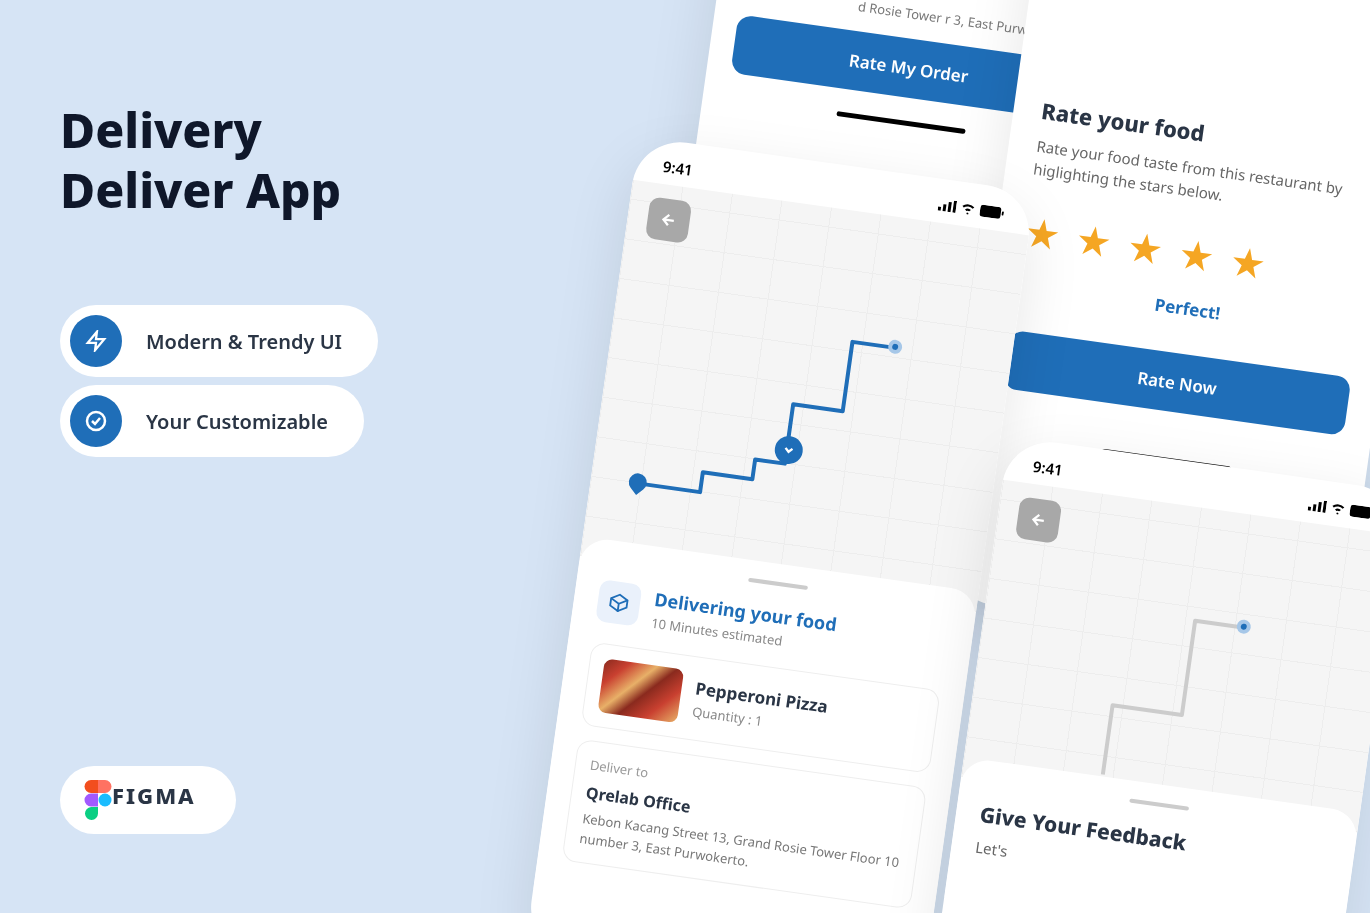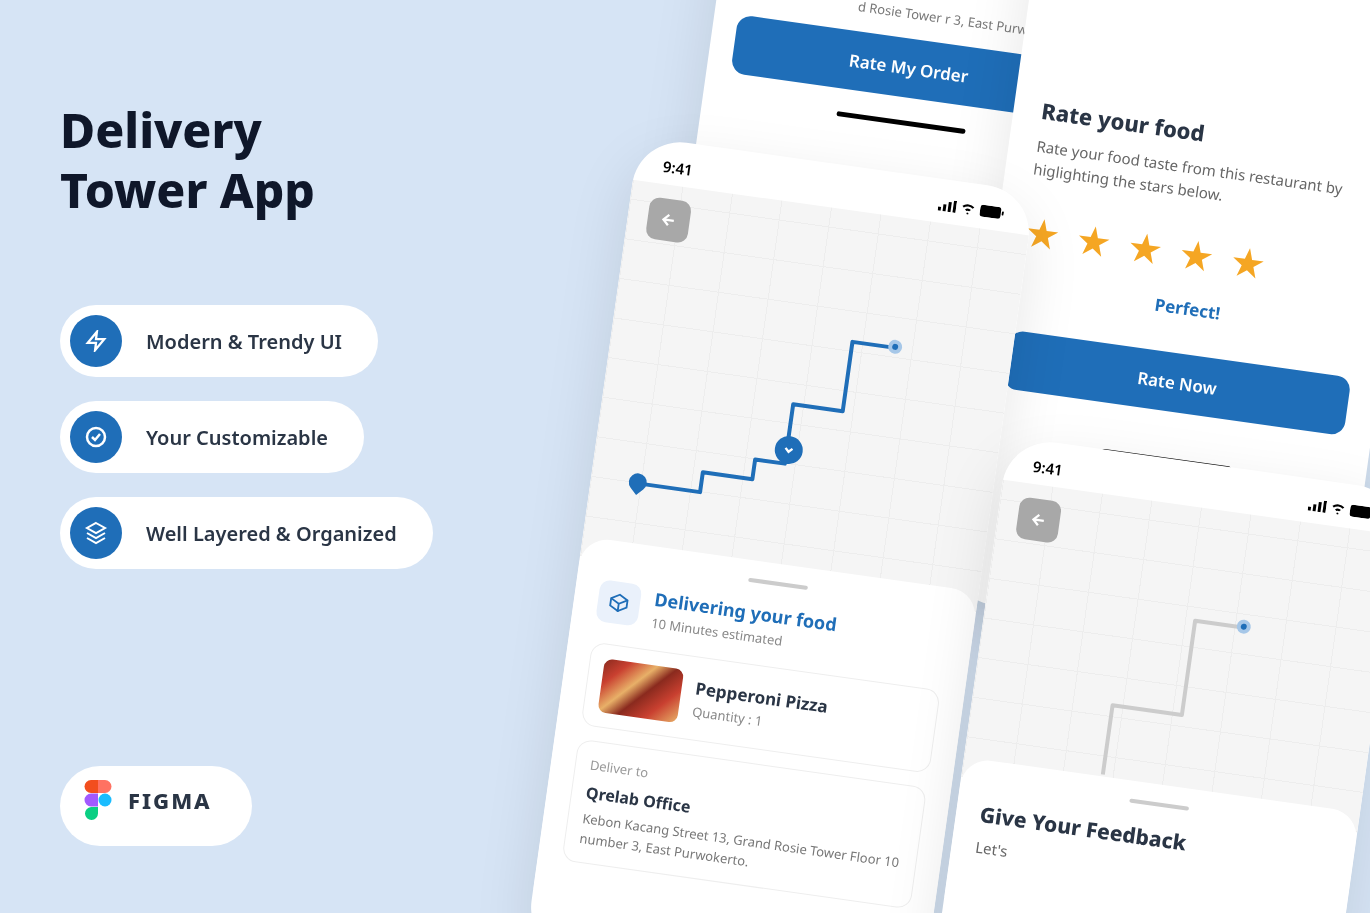--- a/index.html
+++ b/index.html
@@ -1,22 +1,22 @@
 <!DOCTYPE html>
 <html><head>
 <meta charset="utf-8">
 <style>
 *{margin:0;padding:0;box-sizing:border-box;font-family:system-ui,-apple-system,sans-serif}
 body{background:#d6e4f5;width:1370px;height:913px;overflow:hidden;position:relative}
 .title{position:absolute;left:60px;top:100px;font-size:48px;font-weight:800;color:#0f172a;line-height:1.25}
-.features{position:absolute;left:60px;top:305px;display:flex;flex-direction:column;gap:24px}
+.features{position:absolute;left:60px;top:305px;display:flex;flex-direction:column;gap:8px}
 .feature{background:#fff;border-radius:999px;padding:10px 36px 10px 10px;display:flex;align-items:center;gap:24px;width:fit-content}
 .feature-icon{width:52px;height:52px;border-radius:50%;background:#1f6eb8;display:flex;align-items:center;justify-content:center;color:#fff}
 .feature-text{font-size:20px;font-weight:600;color:#2a3545}
-.figma-badge{position:absolute;left:60px;top:766px;background:#fff;border-radius:999px;padding:14px 40px 26px 24px;display:flex;align-items:center;gap:16px}
+.figma-badge{position:absolute;left:60px;top:766px;background:#fff;border-radius:999px;padding:14px 40px 14px 24px;display:flex;}
 .figma-text{font-size:22px;font-weight:800;letter-spacing:2px;color:#2a3545}
 .figma-logo{width:28px;height:40px;position:relative}
 .phone{position:absolute;width:400px;height:820px;background:#fff;border-radius:48px;box-shadow:0 20px 60px rgba(0,0,0,.1);transform:rotate(8deg);overflow:hidden}
 .phone1{left:580px;top:160px}
 .phone2{left:700px;top:-280px}
 .phone3{left:1000px;top:-190px}
 .phone4{left:950px;top:460px}
 .statusbar{display:flex;justify-content:space-between;align-items:center;padding:16px 28px 8px;font-size:15px;font-weight:600}
 .status-icons{display:flex;gap:4px;align-items:center}
 .map{height:380px;background:#f5f5f5;position:relative;overflow:hidden}
@@ -47,50 +47,40 @@
 .stars{display:flex;gap:16px;margin-bottom:16px}
 .star{color:#f5a623;font-size:40px}
 .perfect{color:#1f6eb8;font-size:17px;font-weight:700;text-align:center;margin-bottom:20px}
 .feedback-title{font-size:21px;font-weight:800;color:#2a3545;margin-bottom:8px}
 </style>
 </head>
 <body>
 
 <div class="title">
   <div>Delivery</div>
-  <div>Tower App</div>
+  <div>Deliver App</div>
 </div>
 
 <div class="features">
   <div class="feature">
     <div class="feature-icon">
       <svg width="22" height="22" viewBox="0 0 24 24" fill="none" stroke="currentColor" stroke-width="2.5">
           <path d="M13 2L3 14h9l-1 8 10-12h-9l1-8z"></path>
         </svg>
     </div>
     <span class="feature-text">Modern &amp; Trendy UI</span>
   </div>
   <div class="feature">
     <div class="feature-icon">
       <svg width="24" height="24" viewBox="0 0 24 24" fill="none" stroke="currentColor" stroke-width="2.5">
           <circle cx="12" cy="12" r="9"></circle>
           <path d="M8 12l3 3 5-6"></path>
         </svg>
     </div>
     <span class="feature-text">Your Customizable</span>
-  </div>
-  <div class="feature">
-    <div class="feature-icon">
-      <svg width="24" height="24" viewBox="0 0 24 24" fill="none" stroke="currentColor" stroke-width="2">
-          <path d="M12 2l9 5-9 5-9-5 9-5z"></path>
-          <path d="M3 12l9 5 9-5"></path>
-          <path d="M3 17l9 5 9-5"></path>
-        </svg>
-    </div>
-    <span class="feature-text">Well Layered &amp; Organized</span>
   </div>
 </div>
 
 <div class="figma-badge">
   <svg class="figma-logo" viewBox="0 0 28 40">
     <circle cx="21" cy="20" r="6.5" fill="#1abcfe"></circle>
     <path d="M7 0h7v13H7a6.5 6.5 0 010-13z" fill="#f24e1e"></path>
     <path d="M14 0h7a6.5 6.5 0 010 13h-7V0z" fill="#ff7262"></path>
     <path d="M7 13.5h7v13H7a6.5 6.5 0 010-13z" fill="#a259ff"></path>
     <path d="M7 27h7v6.5A6.5 6.5 0 117 27z" fill="#0acf83"></path>

